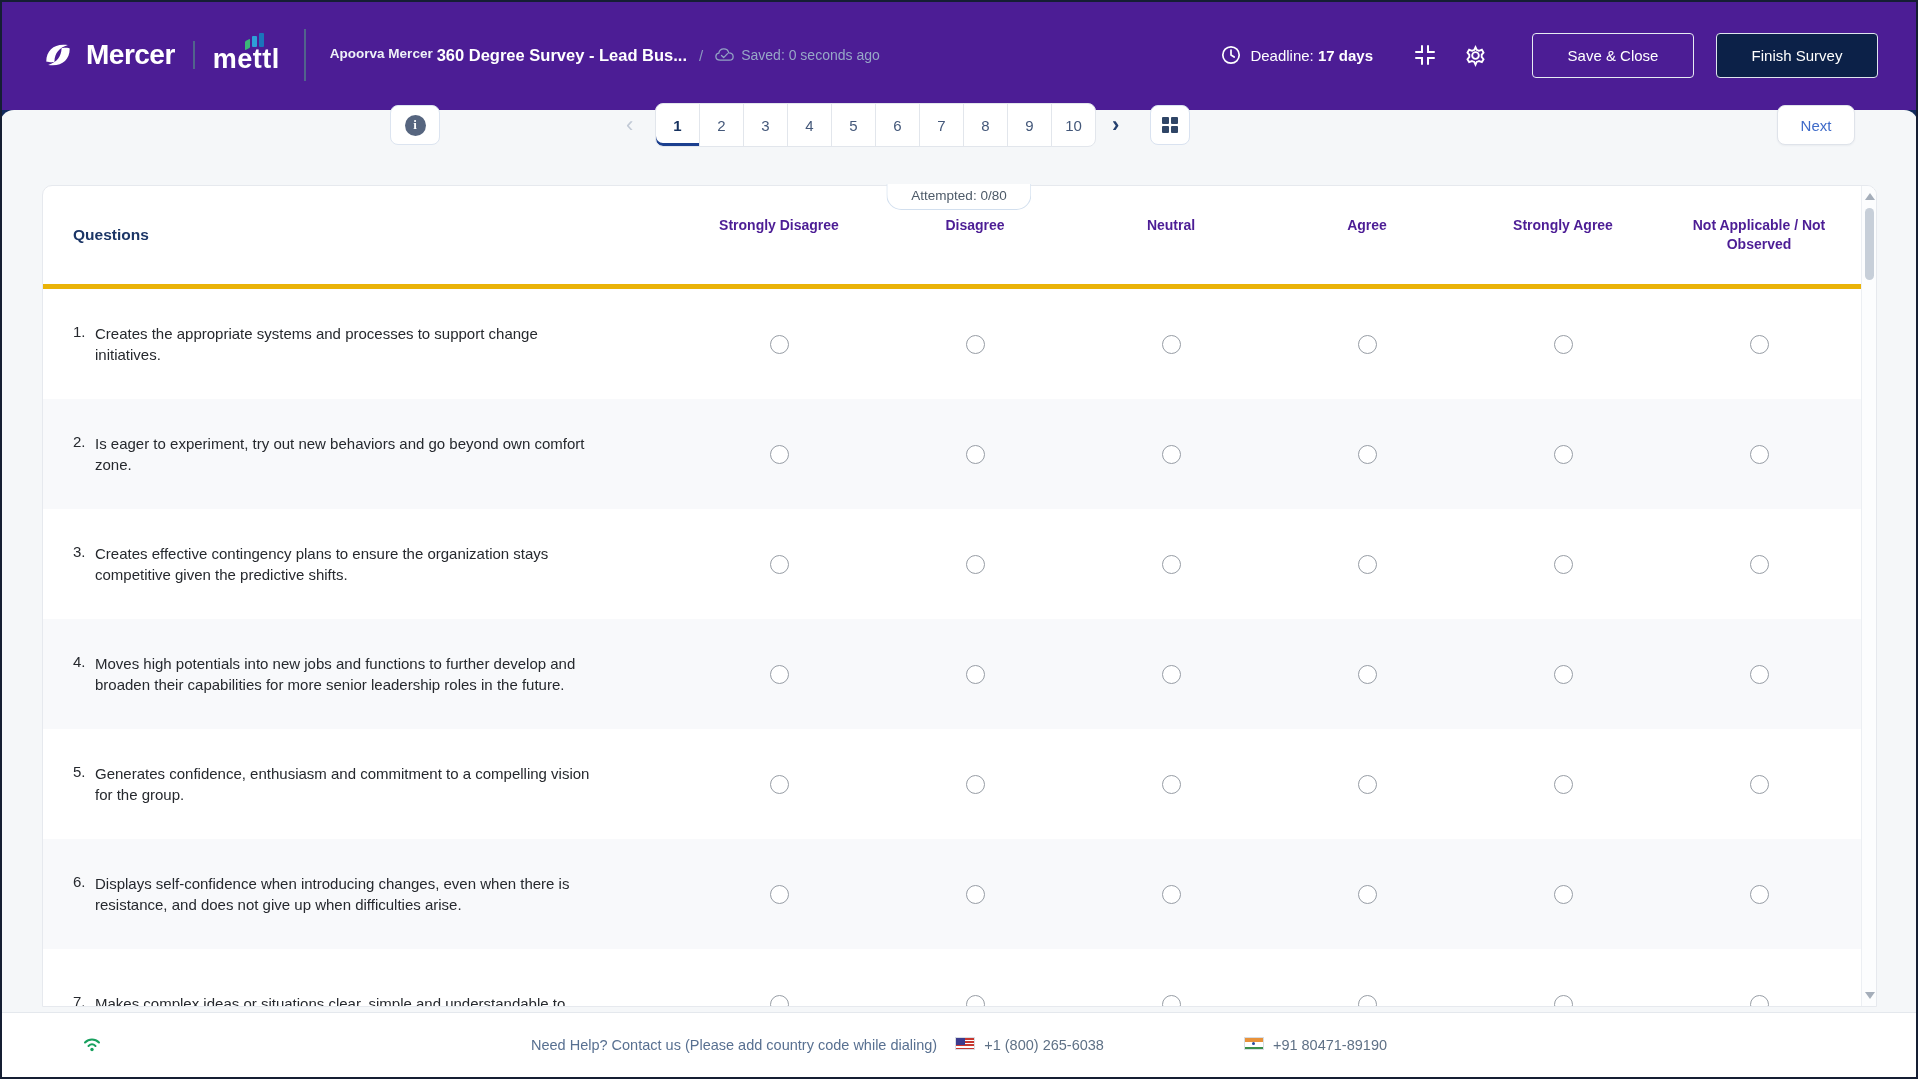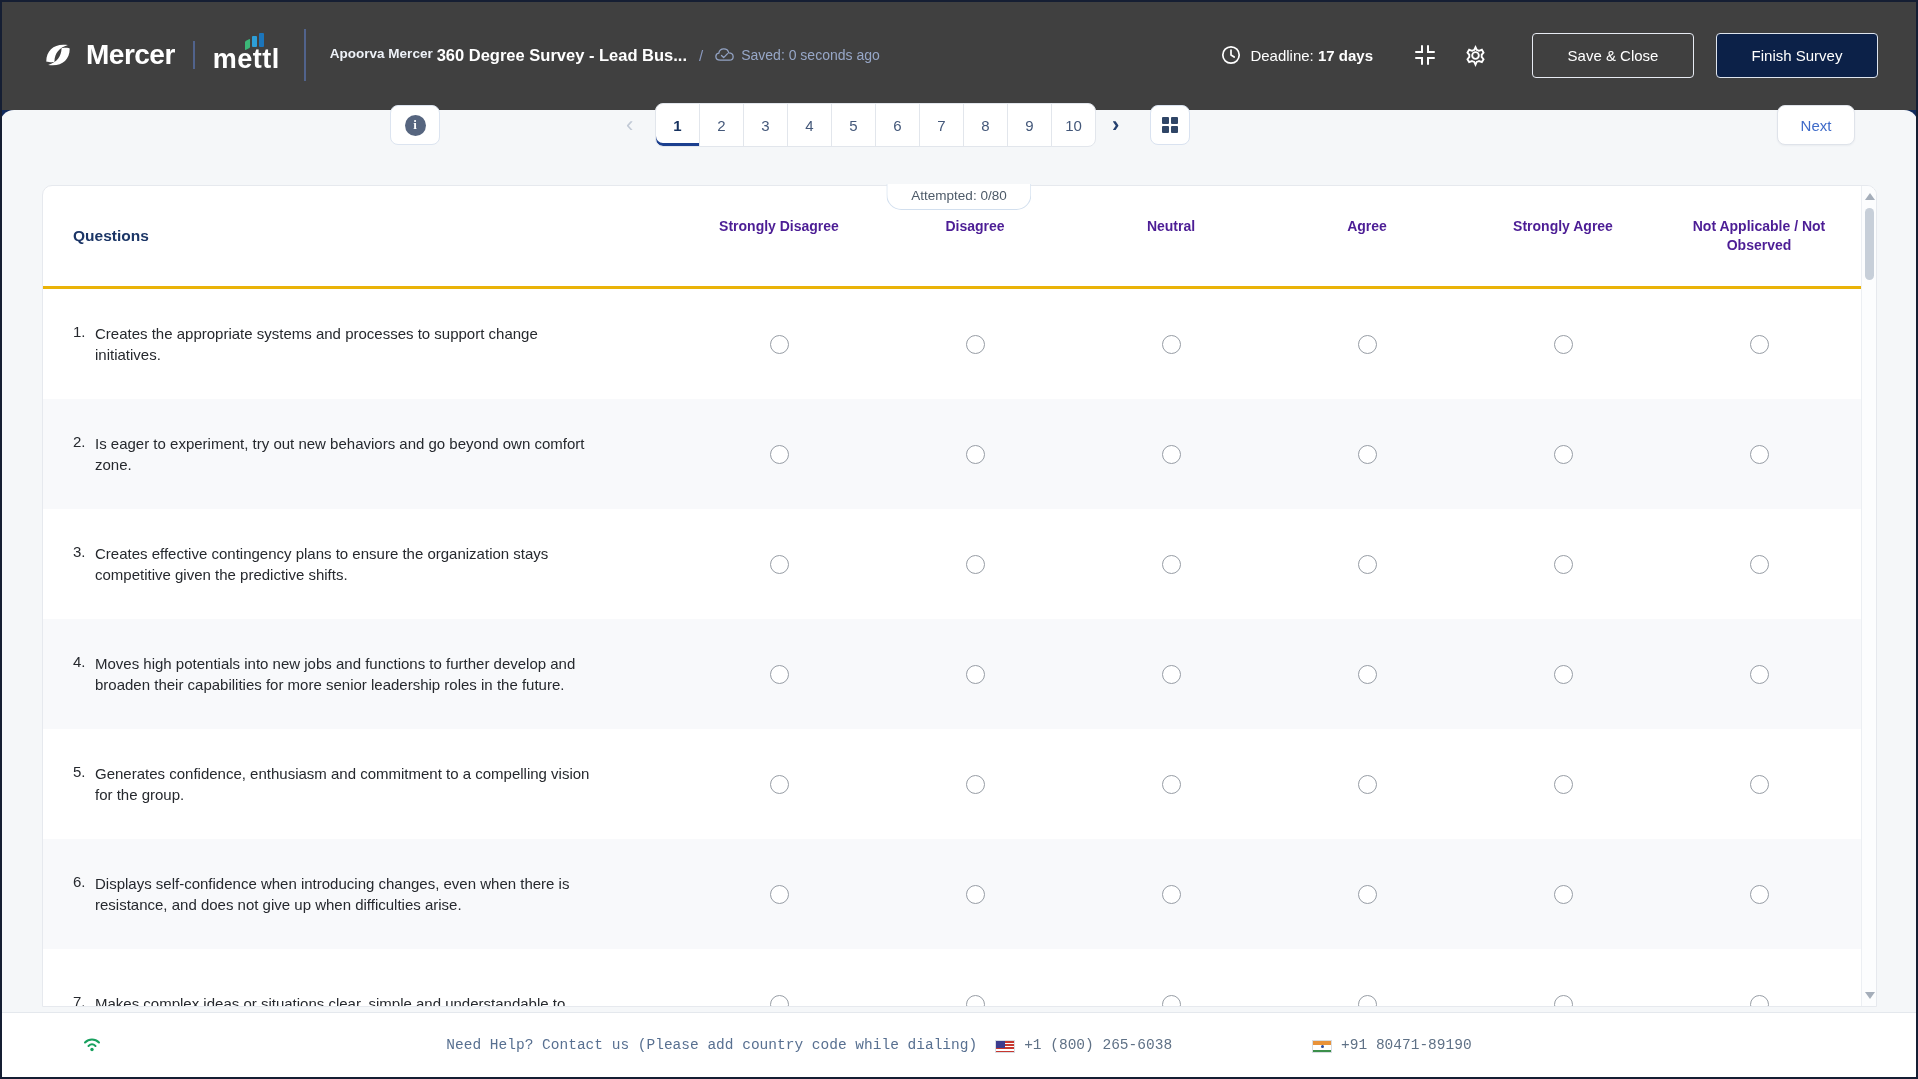--- a/index.html
+++ b/index.html
@@ -3,21 +3,21 @@
 <meta charset="utf-8">
 <style>
   * { box-sizing: border-box; margin: 0; padding: 0; }
   html,body { background:#2a2f3a; }
   body { font-family: "Liberation Sans", sans-serif; }
 
   .frame { position:relative; width:1918px; height:1079px; background:#f5f7f9; overflow:hidden; margin:0 auto; }
   .frame::after { content:''; position:absolute; inset:0; box-shadow: inset 0 0 0 2px #151e33; pointer-events:none; z-index:90; }
 
   
-  .app-header { position:absolute; top:0; left:0; right:0; height:110px; background:#404040;
+  .app-header { position:absolute; top:0; left:0; right:0; height:110px; background:#4c1d95;
     display:flex; align-items:center; padding:0 40px; color:#fff; z-index:5; }
   .mercer-logo { display:flex; align-items:center; gap:10px; }
   .mercer-word { font-size:28px; font-weight:700; letter-spacing:-0.5px; }
   .hdr-div-sm { width:2px; height:28px; background:#51638c; margin:0 18px; }
   .hdr-div-lg { width:2px; height:52px; background:#51638c; margin:0 24px; }
   .mettl-logo { position:relative; padding-top:8px; }
   .mettl-word { font-size:27px; font-weight:700; letter-spacing:0.5px; }
   .mettl-bars { position:absolute; top:-3px; left:32px; display:flex; align-items:flex-end; gap:2px; height:14px; }
   .mettl-bars i { display:block; width:5px; border-radius:1px; }
   .bar-g { height:9px; background:#3cb878; transform:skewY(-28deg) translateY(2px); }
@@ -68,21 +68,21 @@
   .grid-glyph i { background:#2f4566; border-radius:1px; }
   .next-btn { position:absolute; left:1777px; top:2px; width:78px; height:40px; background:#fff; border:1px solid #dfe3ea; border-radius:8px; color:#3f6bc9; font-size:15px; font-family:inherit; cursor:pointer; box-shadow:0 1px 2px rgba(20,40,80,.05); }
 
   
   .table-card { position:absolute; top:185px; left:42px; width:1835px; height:822px; background:#fff;
     border:1px solid #e6e9ee; border-radius:10px 10px 0 0; overflow:hidden; }
   .attempted-badge { position:absolute; top:184px; left:50%; transform:translateX(-50%); z-index:8;
     background:#fff; border:1px solid #d2dfee; border-top:none; border-radius:0 0 15px 15px;
     padding:4px 24px 6px; font-size:13.5px; color:#4d5a68; }
 
-  .thead { display:flex; height:103px; align-items:center; border-bottom:3px solid #eab308; }
+  .thead { display:flex; height:103px; align-items:center; border-bottom:5px solid #eab308; }
   .th-questions { width:638px; flex:none; padding-left:30px; font-size:15.5px; font-weight:700; color:#1b3566; }
   .th-opt { width:196px; flex:none; text-align:center; font-size:14px; font-weight:700; color:#4c1d95; line-height:1.35; }
   .th-opt span { display:inline-block; max-width:176px; }
 
   .q-row { display:flex; height:110px; align-items:center; }
   .q-row:nth-of-type(even) { background:#f8f9fb; }
   .q-cell { width:638px; flex:none; display:flex; padding-left:30px; padding-right:60px; }
   .q-num { width:22px; flex:none; font-size:15px; color:#26292e; }
   .q-text { font-size:15px; color:#26292e; line-height:1.42; max-width:505px; }
   .opt-cell { width:196px; flex:none; display:flex; justify-content:center; }
@@ -91,21 +91,21 @@
   
   .vscroll { position:absolute; top:0; right:0; bottom:0; width:15px; background:#fcfdfe; border-left:1px solid #eceff3; }
   .vs-up { position:absolute; top:7px; left:3px; width:0; height:0; border-left:5px solid transparent; border-right:5px solid transparent; border-bottom:7px solid #a5aeba; cursor:pointer; }
   .vs-down { position:absolute; bottom:7px; left:3px; width:0; height:0; border-left:5px solid transparent; border-right:5px solid transparent; border-top:7px solid #a5aeba; cursor:pointer; }
   .vs-thumb { position:absolute; top:22px; left:3px; width:9px; height:72px; border-radius:5px; background:#c7cfd9; cursor:pointer; }
 
   
   .app-footer { position:absolute; left:0; right:0; bottom:2px; height:65px; background:#fff; border-top:1px solid #e4e8ed;
     display:flex; align-items:center; z-index:5; }
   .wifi-wrap { position:absolute; left:80px; top:50%; transform:translateY(-50%); }
-  .footer-center { margin:12px auto; display:flex; align-items:flex-end; font-size:14.5px; color:#587091;font-family:Liberation Mono, monospace; }
+  .footer-center { margin:12px auto; display:flex; align-items:flex-start; font-size:14.5px; color:#587091; }
   .help-text { margin-right:18px; }
   .flag { width:20px; height:13px; display:inline-block; margin-right:9px; border:1px solid #d8dde3; flex:none; }
   .flag-us { background:
     linear-gradient(to right, #3c3b8e 9px, transparent 9px) no-repeat,
     repeating-linear-gradient(#c7372f 0 1.6px, #fff 1.6px 3.2px);
     background-size:9px 7px, 100% 100%; }
   .flag-in { background: linear-gradient(#e8923a 0 4px, #fff 4px 9px, #3b8f4a 9px 13px); position:relative; }
   .flag-in::after { content:''; position:absolute; left:50%; top:50%; width:3px; height:3px; margin:-1.5px 0 0 -1.5px; border-radius:50%; background:#2b4a9c; }
   .phone { color:#5f7186; }
   .phone-gap { width:140px; }

